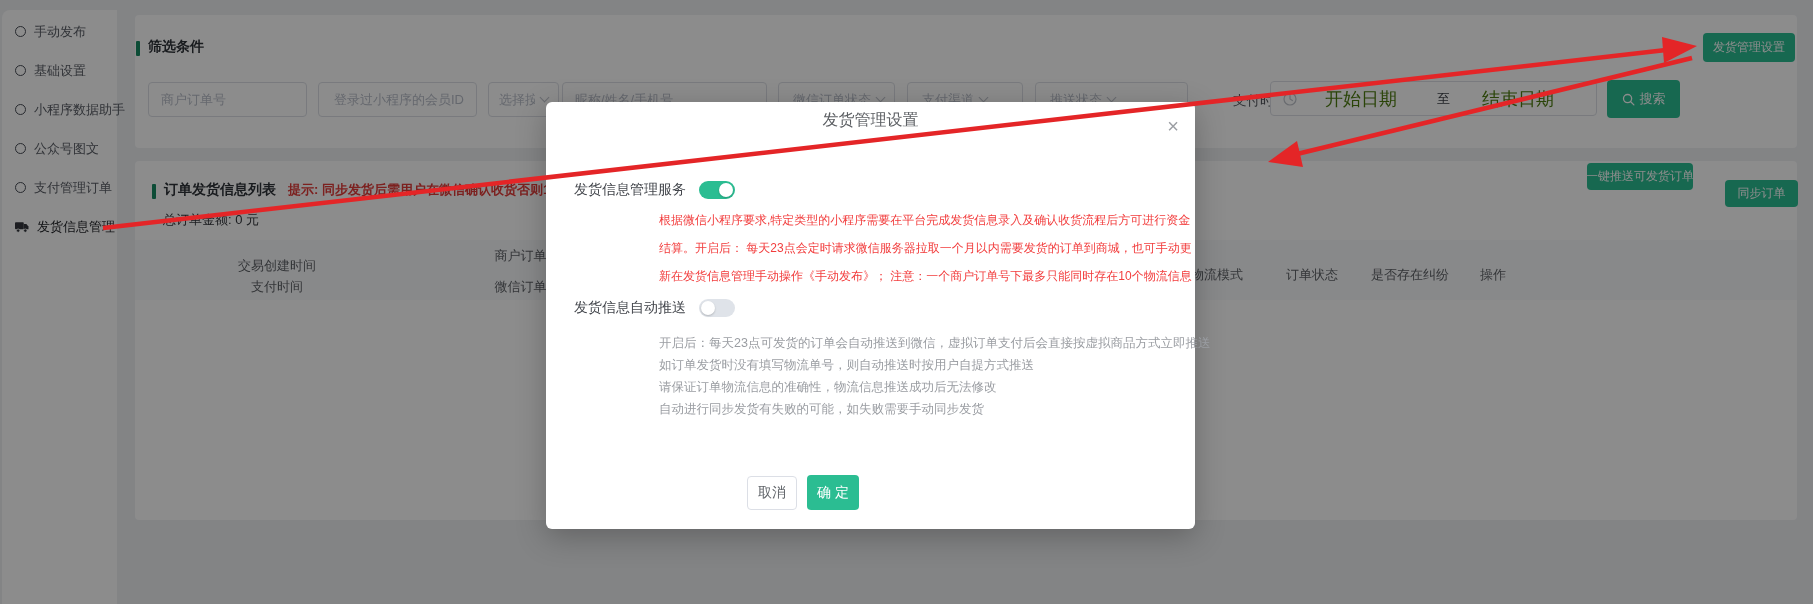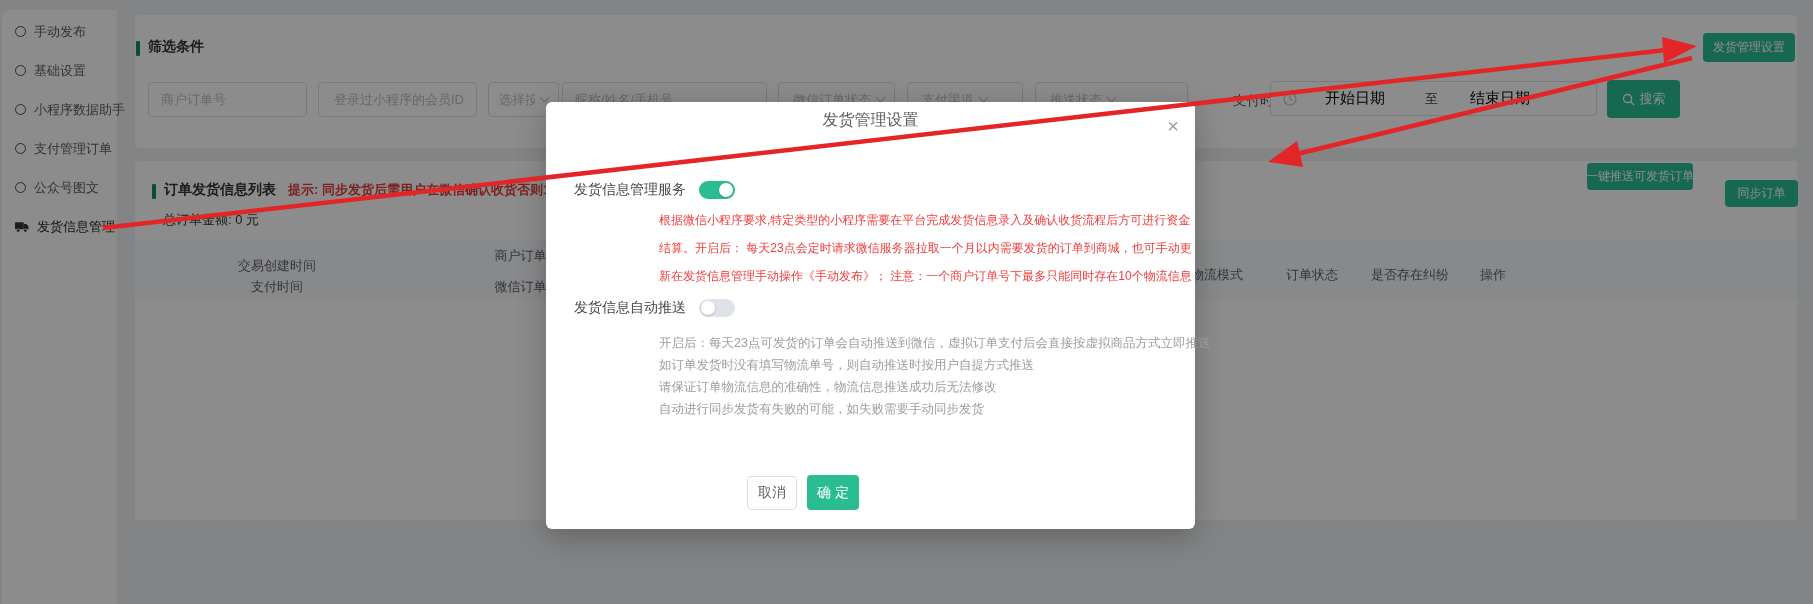--- a/index.html
+++ b/index.html
@@ -26,21 +26,21 @@
          font-size:13px; color:#606266; padding:0 12px; outline:none; }
   .ipt::placeholder { color:#b9bec9; opacity:1; }
   .sel { position:absolute; height:35px; border:1px solid #dcdfe6; border-radius:4px; background:#fff;
          display:flex; align-items:center; justify-content:flex-start; padding:0 10px 0 14px; cursor:pointer; }
   .sel .ph { font-size:13px; color:#b9bec9; white-space:nowrap; overflow:hidden; }
   .caret { width:7px; height:7px; border-right:1.5px solid #c0c4cc; border-bottom:1.5px solid #c0c4cc;
            transform:rotate(45deg); margin-top:-4px; flex:0 0 auto; margin-left:6px; }
 
   .daterange { position:absolute; height:35px; border:1px solid #dcdfe6; border-radius:4px; background:#fff;
                display:flex; align-items:center; padding:0 12px; }
-  .daterange .ph { font-size:15px; color:#000000; }
+  .daterange .ph { font-size:18px; color:#4d7c0f; }
   .daterange .to { font-size:13px; color:#3b3e45; }
 
   .btn-green { position:absolute; background:#2bbd92; color:#fff; border:none; border-radius:4px;
                display:flex; align-items:center; justify-content:center; cursor:pointer; white-space:nowrap; }
 
   
   #listCard { left:135px; top:161px; width:1662px; height:359px; z-index:1; }
   .tip-red { font-size:13px; font-weight:bold; color:#e23c3a; margin-left:12px; white-space:nowrap; }
   .total { position:absolute; left:28px; top:50px; font-size:13px; font-weight:500; color:#33363c; }
   .thead { position:absolute; left:0; top:79px; width:1662px; height:60px; background:#f8f9fb; }
@@ -85,25 +85,25 @@
     <div class="side-item">
       <span class="circle-ic"></span>
       <span class="lbl">基础设置</span>
     </div>
     <div class="side-item">
       <span class="circle-ic"></span>
       <span class="lbl">小程序数据助手</span>
     </div>
     <div class="side-item">
       <span class="circle-ic"></span>
+      <span class="lbl">公众号图文</span>
+    </div>
+    <div class="side-item">
+      <span class="circle-ic"></span>
       <span class="lbl">支付管理订单</span>
-    </div>
-    <div class="side-item">
-      <span class="circle-ic"></span>
-      <span class="lbl">公众号图文</span>
     </div>
     <div class="side-item active">
       <svg class="icon-svg" width="14" height="12" viewBox="0 0 16 13">
         <rect x="0" y="1" width="10" height="8" rx="1" fill="#33363c"></rect>
         <path d="M10 3h3l2.4 3v3H10z" fill="#33363c"></path>
         <circle cx="3.6" cy="10.6" r="1.9" fill="#33363c" stroke="#fff" stroke-width="0.8"></circle>
         <circle cx="11.8" cy="10.6" r="1.9" fill="#33363c" stroke="#fff" stroke-width="0.8"></circle>
       </svg>
       <span class="lbl">发货信息管理</span>
     </div>

